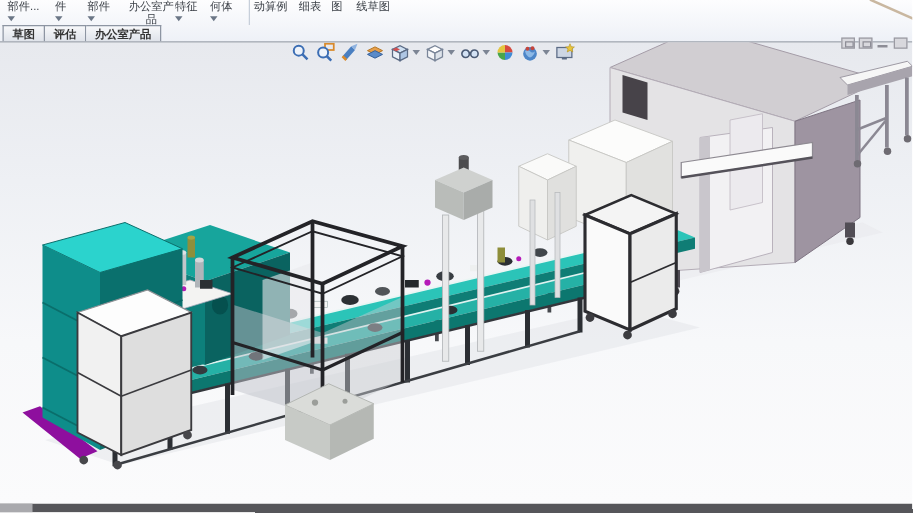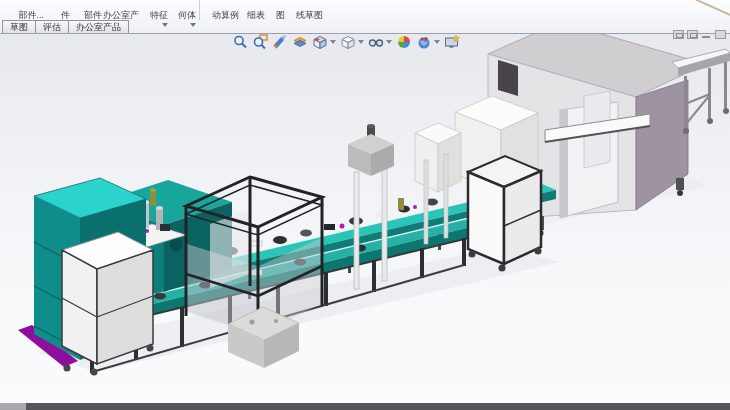--- a/index.html
+++ b/index.html
@@ -3,31 +3,31 @@
 <meta charset="utf-8">
 <style>
   html,body{margin:0;padding:0;background:#fff;}
   *{box-sizing:border-box;font-family:"Liberation Sans","DejaVu Sans",sans-serif;}
   .app{position:relative;width:730px;height:410px;overflow:hidden;background:#fff;}
 
   
   .ribbon{position:absolute;left:0;top:0;width:730px;height:33px;
           background:linear-gradient(#fdfdfe,#eef1f7);}
   .rb-row{position:absolute;left:6px;top:0;display:flex;align-items:flex-start;height:22px;}
-  .rb{display:flex;flex-direction:column;align-items:flex-end;justify-content:flex-start;
-      padding-top:10px;color:#3a3f46;}
+  .rb{display:flex;flex-direction:column;align-items:flex-start;justify-content:flex-start;
+      padding-top:0;color:#3a3f46;}
   .rb .lbl{font-size:9px;line-height:10px;text-align:center;word-break:break-all;white-space:normal;}
   .rb .dd{width:0;height:0;border-left:3px solid transparent;border-right:3px solid transparent;
           border-top:4px solid #6b7686;margin-top:3px;}
   .rb-sep{width:1px;height:20px;background:#c7cfda;margin:0 3px;}
-  .tabs{position:absolute;left:2px;bottom:0;display:flex;align-items:flex-end;}
+  .tabs{position:absolute;left:2px;bottom:0;display:flex;font-weight:bold;}
   .tab{font-size:9px;line-height:10px;color:#333;padding:1px 7px 1px 7px;
        border:1px solid #8d95a2;border-bottom:none;
        background:linear-gradient(#f7f8fa,#dfe3ea);margin-right:0px;}
-  .tab+.tab{border-left:none;margin-top:14px;}
+  .tab+.tab{border-left:none;}
 
   
   .viewport{position:absolute;left:0;top:33px;width:730px;height:370px;
             border-top:1px solid #99a0aa;
             background:linear-gradient(180deg,#e7e9ee 0%,#eef0f4 30%,#f7f8fa 65%,#fbfbfc 100%);}
   .scene{position:absolute;left:0;top:0;}
 
   
   .hud{position:absolute;left:230px;top:-3px;display:flex;align-items:center;height:22px;z-index:5;}
   .hud .ic{width:17px;height:17px;margin:0 1.5px;display:flex;align-items:center;justify-content:center;}

